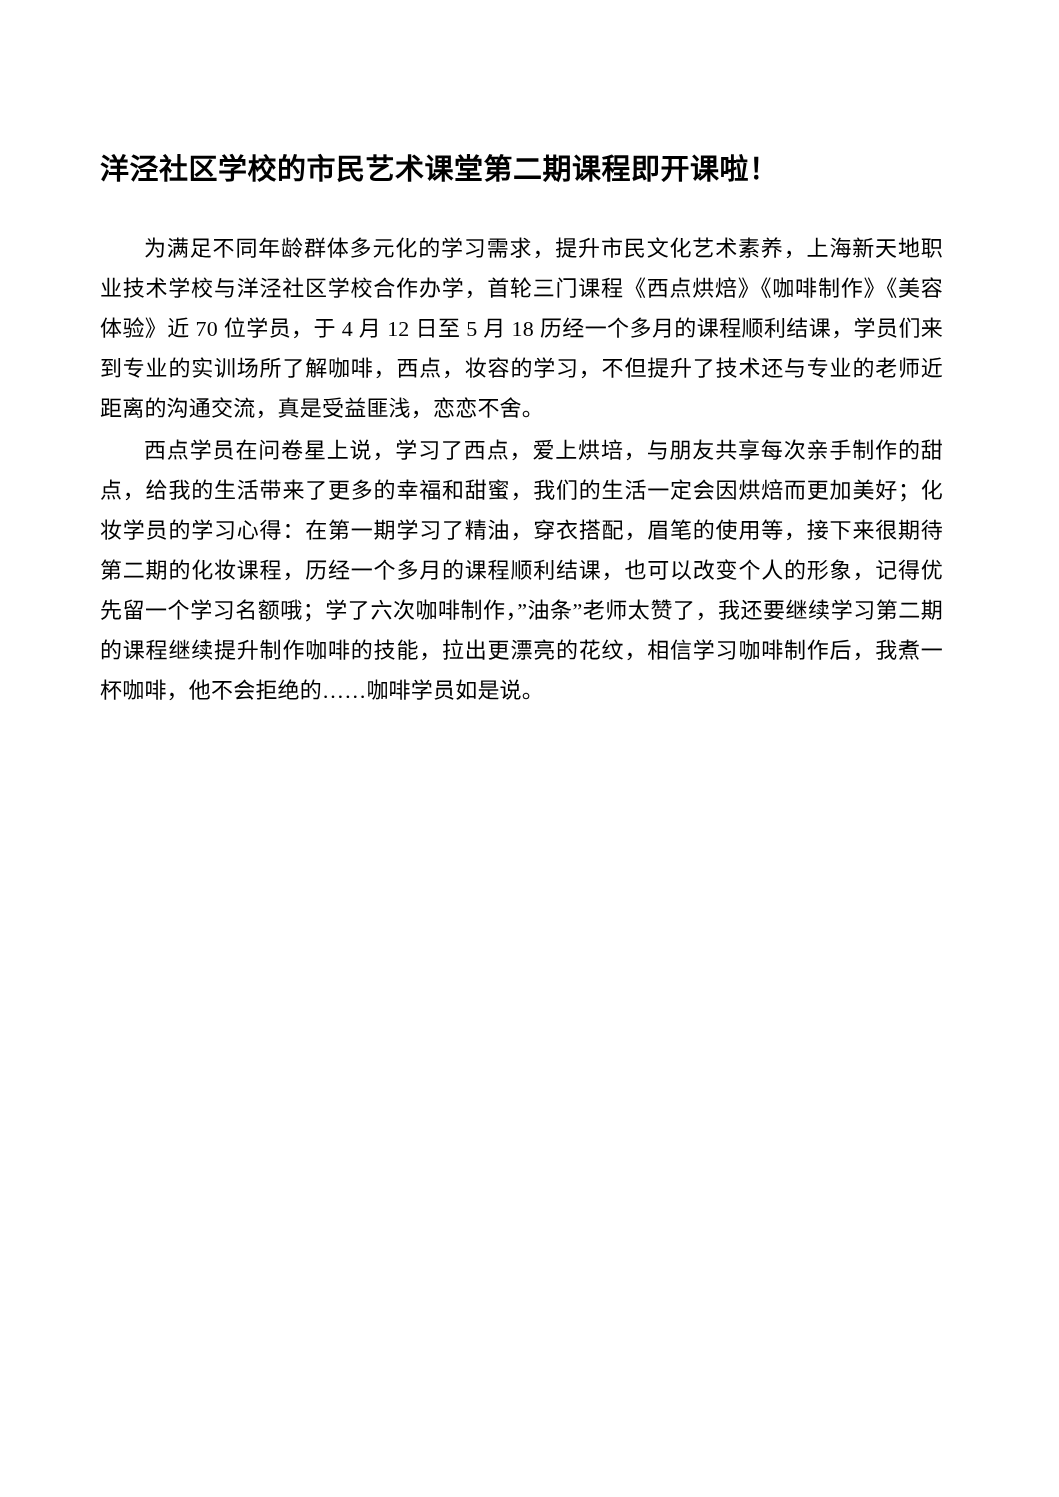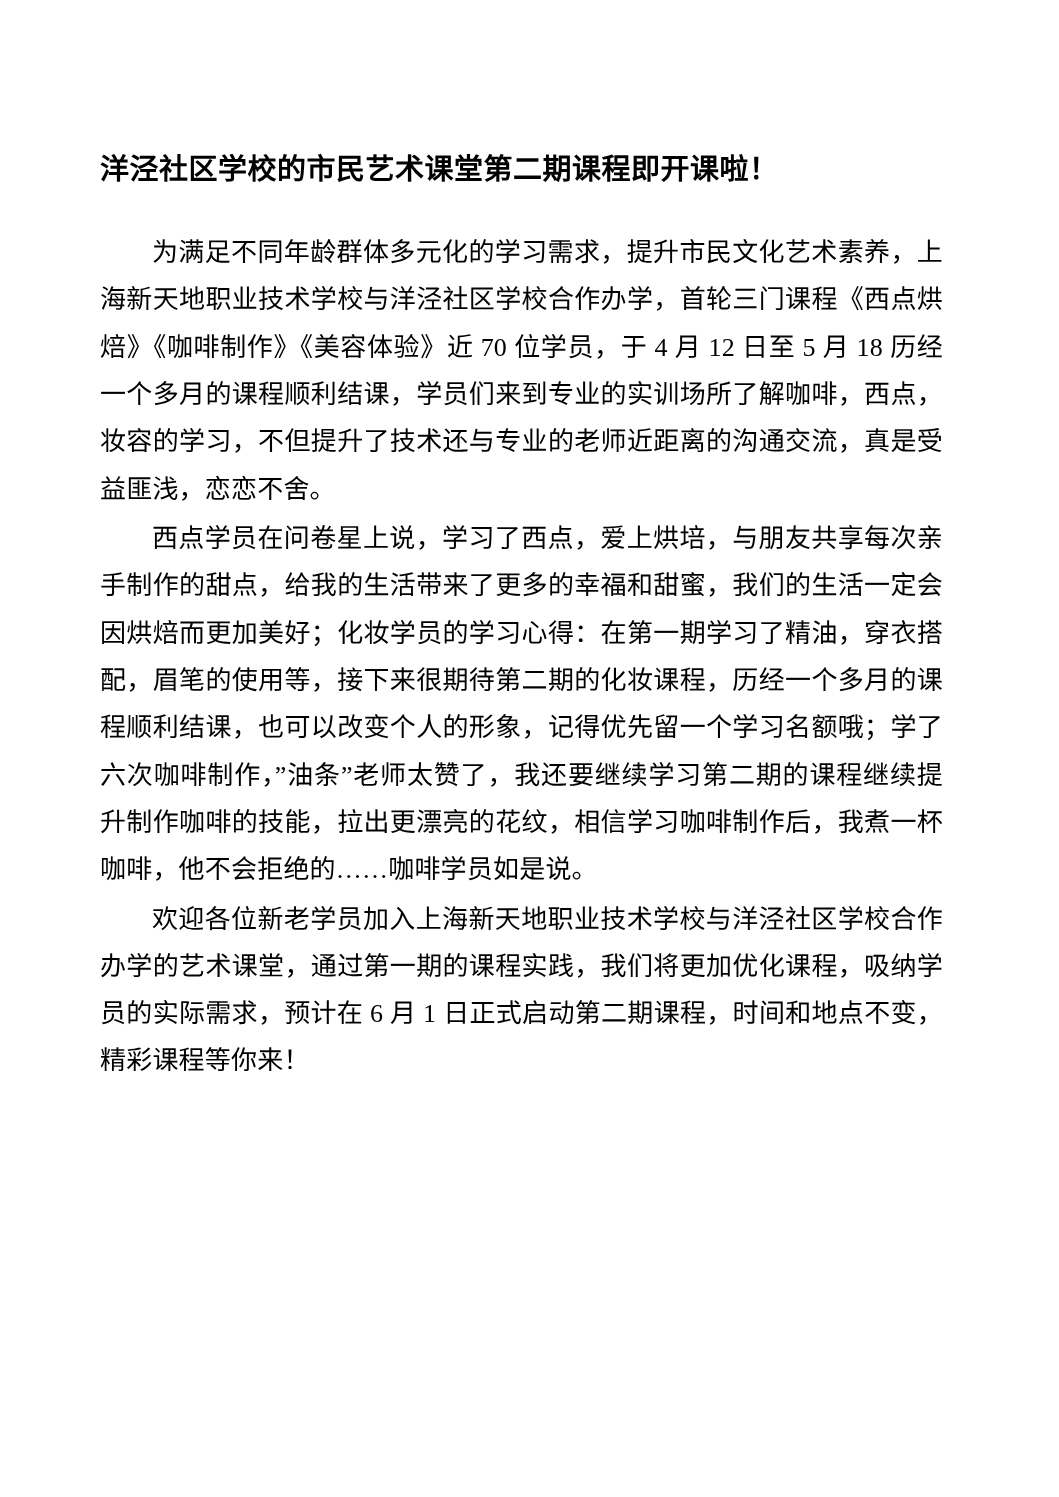--- a/index.html
+++ b/index.html
@@ -24,30 +24,29 @@
   }
   .doc-title {
     font-size: 29px;
     font-weight: bold;
     line-height: 1.35;
     letter-spacing: 0.5px;
     margin: 0 0 40px 0;
     text-align: left;
   }
   .doc-paragraph {
-    font-size: 26px;
+    font-size: 22px;
     line-height: 1.82;
     text-align: justify;
     text-justify: inter-ideograph;
     margin: 0 16px 2px 0;
     text-indent: 2em;
     letter-spacing: 0.2px;
   }
 </style>
 </head>
 <body>
 
 <div class="page">
   <h1 class="doc-title">洋泾社区学校的市民艺术课堂第二期课程即开课啦！</h1>
   <p class="doc-paragraph">为满足不同年龄群体多元化的学习需求，提升市民文化艺术素养，上海新天地职业技术学校与洋泾社区学校合作办学，首轮三门课程《西点烘焙》《咖啡制作》《美容体验》近 70 位学员，于 4 月 12 日至 5 月 18 历经一个多月的课程顺利结课，学员们来到专业的实训场所了解咖啡，西点，妆容的学习，不但提升了技术还与专业的老师近距离的沟通交流，真是受益匪浅，恋恋不舍。</p>
   <p class="doc-paragraph">西点学员在问卷星上说，学习了西点，爱上烘培，与朋友共享每次亲手制作的甜点，给我的生活带来了更多的幸福和甜蜜，我们的生活一定会因烘焙而更加美好；化妆学员的学习心得：在第一期学习了精油，穿衣搭配，眉笔的使用等，接下来很期待第二期的化妆课程，历经一个多月的课程顺利结课，也可以改变个人的形象，记得优先留一个学习名额哦；学了六次咖啡制作，”油条”老师太赞了，我还要继续学习第二期的课程继续提升制作咖啡的技能，拉出更漂亮的花纹，相信学习咖啡制作后，我煮一杯咖啡，他不会拒绝的……咖啡学员如是说。</p>
-  <p class="doc-paragraph">欢迎各位新老学员加入上海新天地职业技术学校与洋泾社区学校合作办学的艺术课堂，通过第一期的课程实践，我们将更加优化课程，吸纳学员的实际需求，预计在 6 月 1 日正式启动第二期课程，时间和地点不变，精彩课程等你来！</p>
 </div>
 
 </body></html>

